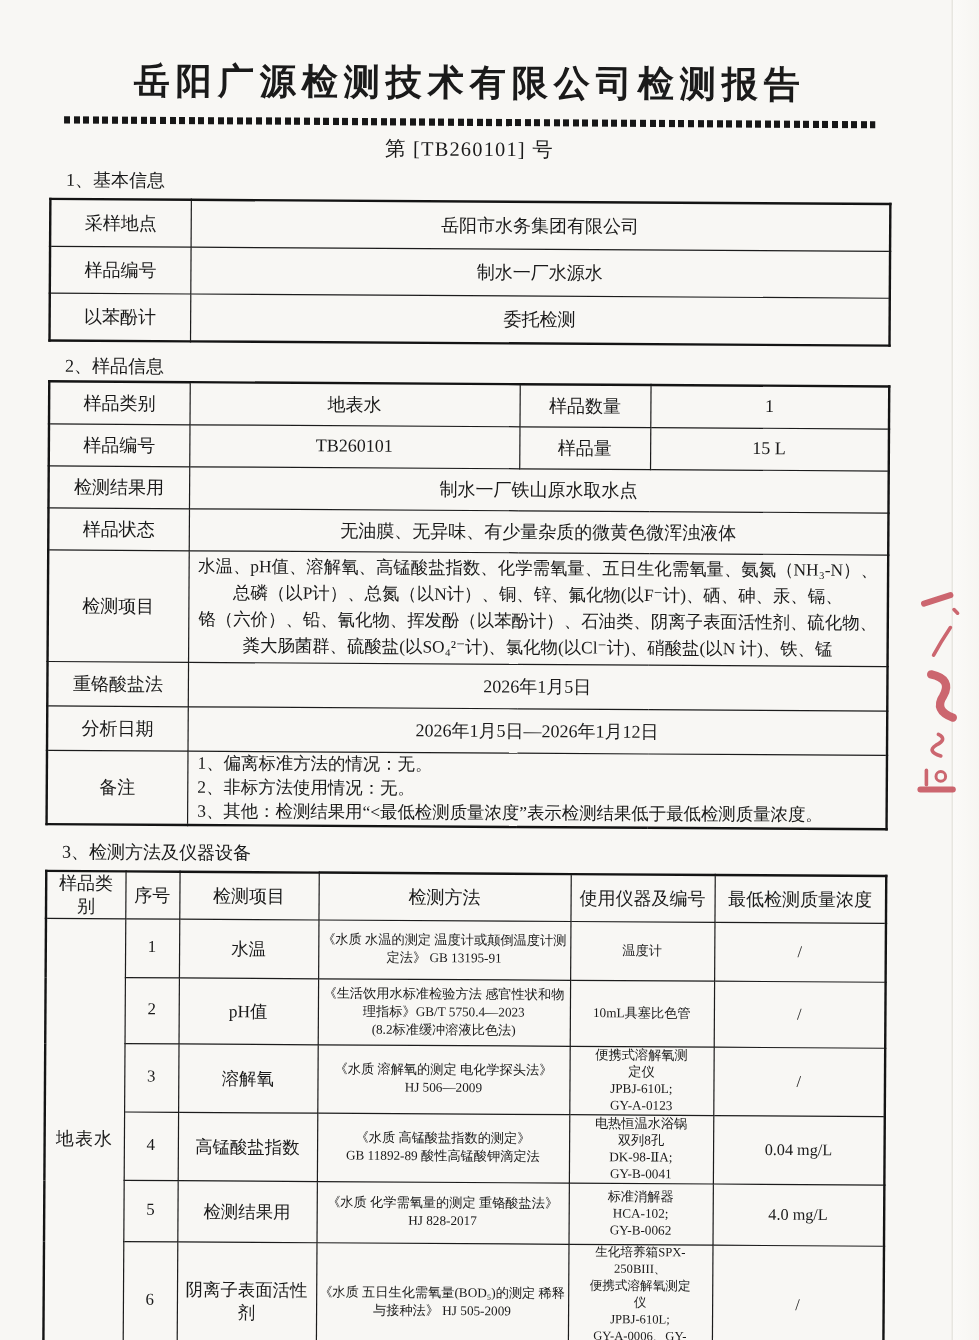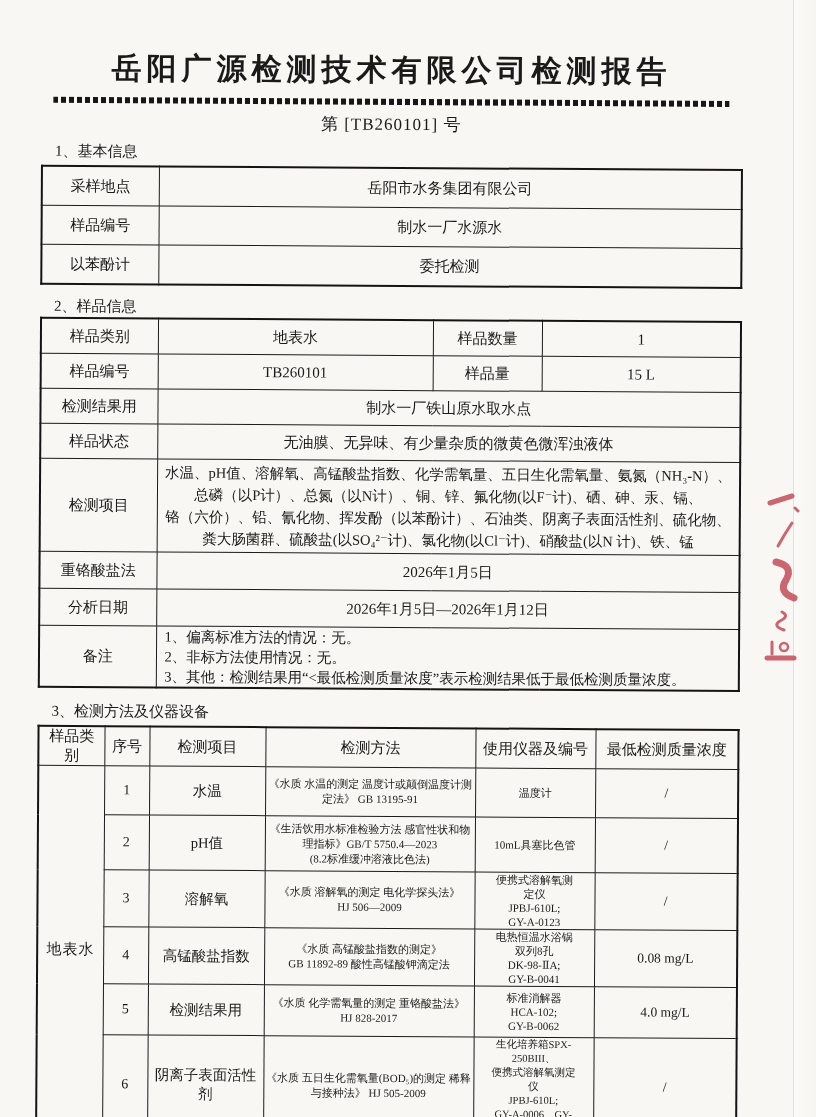--- a/index.html
+++ b/index.html
@@ -235,21 +235,21 @@
         <td class="c-item">高锰酸盐指数</td>
         <td class="c-method">
           <div class="method-line">《水质 高锰酸盐指数的测定》</div>
           <div class="method-line">GB 11892-89 酸性高锰酸钾滴定法</div>
         </td>
         <td class="c-instr">
           <div class="instr-line">电热恒温水浴锅双列8孔</div>
           <div class="instr-line">DK-98-ⅡA;</div>
           <div class="instr-line">GY-B-0041</div>
         </td>
-        <td class="c-limit">0.08 mg/L</td>
+        <td class="c-limit">0.04 mg/L</td>
       </tr>
       <tr class="h50">
         <td class="c-no">5</td>
         <td class="c-item">检测结果用</td>
         <td class="c-method">
           <div class="method-line">《水质 化学需氧量的测定 重铬酸盐法》</div>
           <div class="method-line">HJ 828-2017</div>
         </td>
         <td class="c-instr">
           <div class="instr-line">标准消解器</div>

